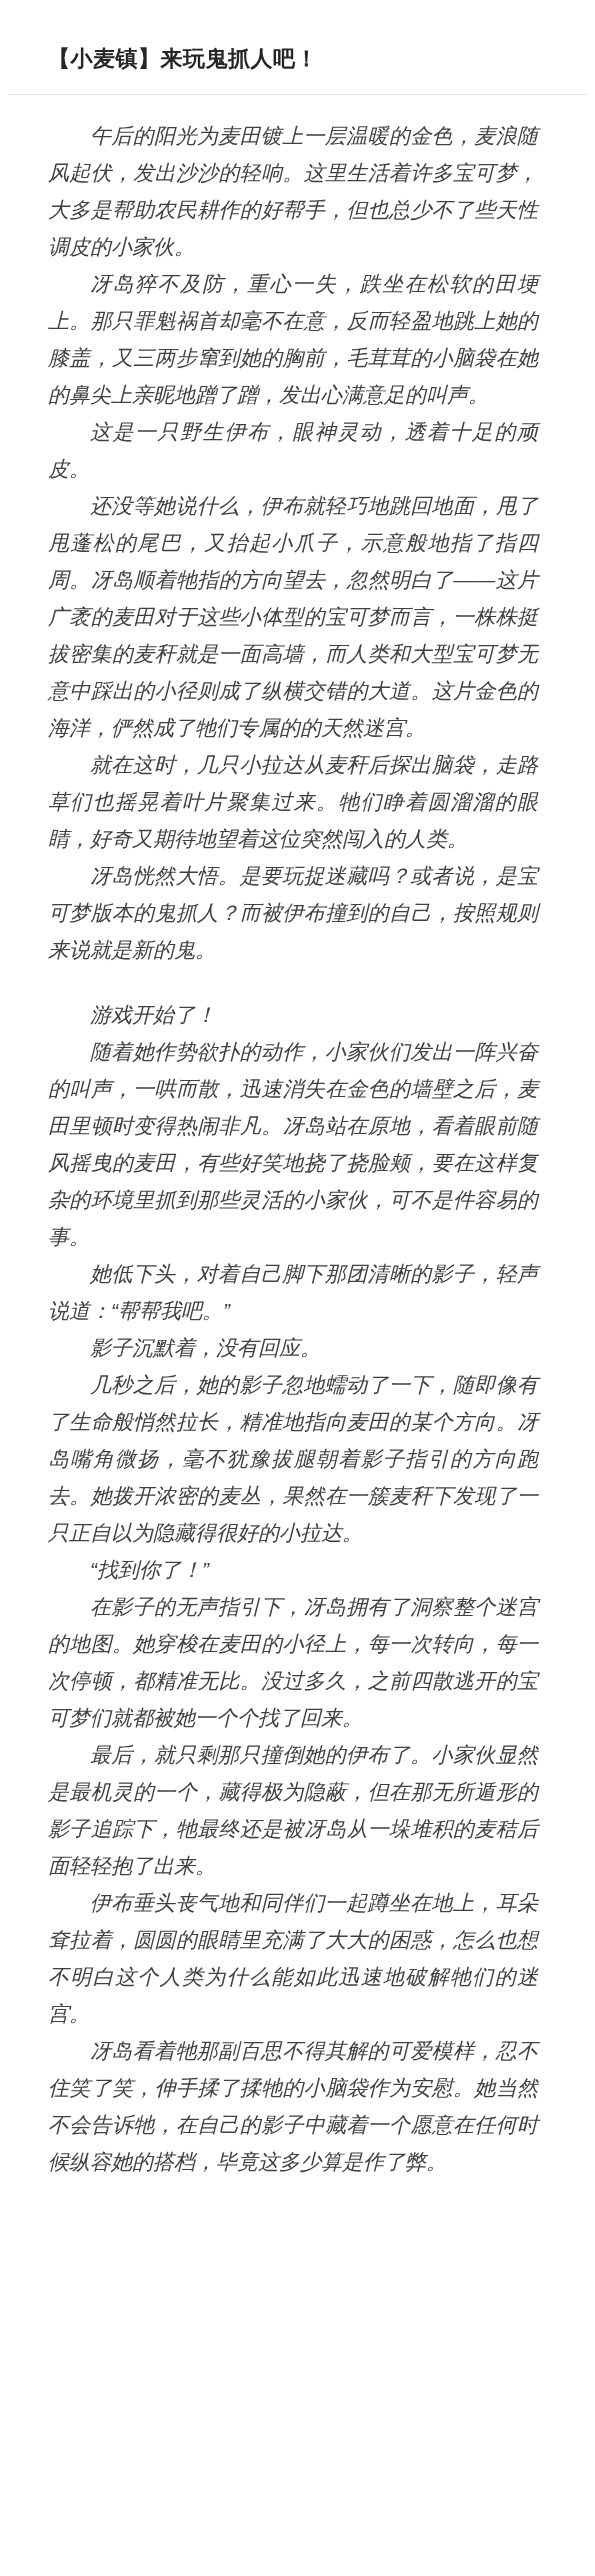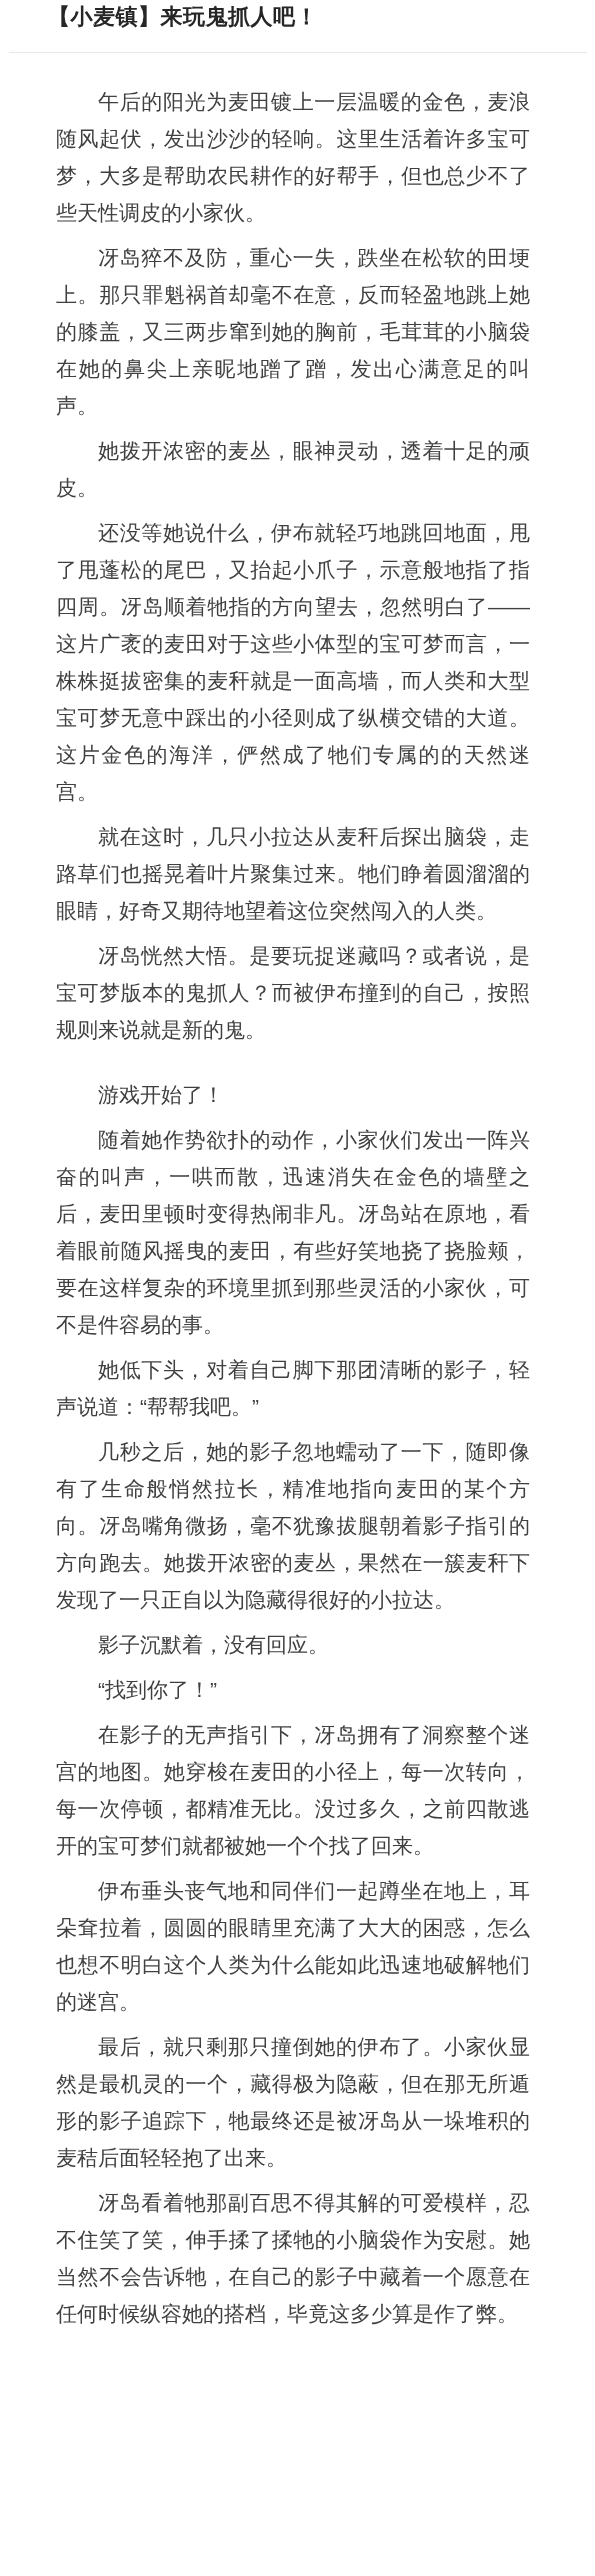--- a/index.html
+++ b/index.html
@@ -11,67 +11,69 @@
     width: 596px;
     min-height: 2576px;
     font-family: "Liberation Sans", "DejaVu Sans", sans-serif;
     -webkit-font-smoothing: antialiased;
   }
   .article {
     padding: 0 58px 55px 48px;
   }
   .page-title {
     margin: 0;
+    padding-top: 42px;
     font-size: 22px;
     line-height: 33px;
     font-weight: 700;
     color: #262626;
     letter-spacing: 0.5px;
   }
   .divider {
     height: 0;
     border-bottom: 0.9px solid #e7e7e5;
     margin: 19px -49px 0 -39px;
   }
   .paragraphs {
     padding-top: 22px;
   }
   .para {
-    margin: 8px;
+    margin: 0;
     font-size: 21px;
     line-height: 37px;
     color: #404040;
     text-align: justify;
     text-justify: inter-ideograph;
     text-indent: 2em;
     word-break: break-all;
     overflow-wrap: break-word;
+    font-style: italic;
   }
   .para.gap-before {
     margin-top: 27.5px;
   }
 </style>
 </head>
 <body>
 
 <div class="article">
   <h1 class="page-title">【小麦镇】来玩鬼抓人吧！</h1>
   <div class="divider"></div>
   <div class="paragraphs">
       <p class="para">午后的阳光为麦田镀上一层温暖的金色，麦浪随风起伏，发出沙沙的轻响。这里生活着许多宝可梦，大多是帮助农民耕作的好帮手，但也总少不了些天性调皮的小家伙。</p>
       <p class="para">冴岛猝不及防，重心一失，跌坐在松软的田埂上。那只罪魁祸首却毫不在意，反而轻盈地跳上她的膝盖，又三两步窜到她的胸前，毛茸茸的小脑袋在她的鼻尖上亲昵地蹭了蹭，发出心满意足的叫声。</p>
-      <p class="para">她拨开浓密的麦丛，眼神灵动，透着十足的顽皮。</p>
+      <p class="para">这是一只野生伊布，眼神灵动，透着十足的顽皮。</p>
       <p class="para">还没等她说什么，伊布就轻巧地跳回地面，甩了甩蓬松的尾巴，又抬起小爪子，示意般地指了指四周。冴岛顺着牠指的方向望去，忽然明白了——这片广袤的麦田对于这些小体型的宝可梦而言，一株株挺拔密集的麦秆就是一面高墙，而人类和大型宝可梦无意中踩出的小径则成了纵横交错的大道。这片金色的海洋，俨然成了牠们专属的的天然迷宫。</p>
       <p class="para">就在这时，几只小拉达从麦秆后探出脑袋，走路草们也摇晃着叶片聚集过来。牠们睁着圆溜溜的眼睛，好奇又期待地望着这位突然闯入的人类。</p>
       <p class="para">冴岛恍然大悟。是要玩捉迷藏吗？或者说，是宝可梦版本的鬼抓人？而被伊布撞到的自己，按照规则来说就是新的鬼。</p>
       <p class="para gap-before">游戏开始了！</p>
       <p class="para">随着她作势欲扑的动作，小家伙们发出一阵兴奋的叫声，一哄而散，迅速消失在金色的墙壁之后，麦田里顿时变得热闹非凡。冴岛站在原地，看着眼前随风摇曳的麦田，有些好笑地挠了挠脸颊，要在这样复杂的环境里抓到那些灵活的小家伙，可不是件容易的事。</p>
       <p class="para">她低下头，对着自己脚下那团清晰的影子，轻声说道：“帮帮我吧。”</p>
+      <p class="para">影子沉默着，没有回应。</p>
       <p class="para">几秒之后，她的影子忽地蠕动了一下，随即像有了生命般悄然拉长，精准地指向麦田的某个方向。冴岛嘴角微扬，毫不犹豫拔腿朝着影子指引的方向跑去。她拨开浓密的麦丛，果然在一簇麦秆下发现了一只正自以为隐藏得很好的小拉达。</p>
-      <p class="para">影子沉默着，没有回应。</p>
       <p class="para">“找到你了！”</p>
       <p class="para">在影子的无声指引下，冴岛拥有了洞察整个迷宫的地图。她穿梭在麦田的小径上，每一次转向，每一次停顿，都精准无比。没过多久，之前四散逃开的宝可梦们就都被她一个个找了回来。</p>
+      <p class="para">最后，就只剩那只撞倒她的伊布了。小家伙显然是最机灵的一个，藏得极为隐蔽，但在那无所遁形的影子追踪下，牠最终还是被冴岛从一垛堆积的麦秸后面轻轻抱了出来。</p>
       <p class="para">伊布垂头丧气地和同伴们一起蹲坐在地上，耳朵耷拉着，圆圆的眼睛里充满了大大的困惑，怎么也想不明白这个人类为什么能如此迅速地破解牠们的迷宫。</p>
-      <p class="para">最后，就只剩那只撞倒她的伊布了。小家伙显然是最机灵的一个，藏得极为隐蔽，但在那无所遁形的影子追踪下，牠最终还是被冴岛从一垛堆积的麦秸后面轻轻抱了出来。</p>
       <p class="para">冴岛看着牠那副百思不得其解的可爱模样，忍不住笑了笑，伸手揉了揉牠的小脑袋作为安慰。她当然不会告诉牠，在自己的影子中藏着一个愿意在任何时候纵容她的搭档，毕竟这多少算是作了弊。</p>
     </div>
 </div>
 
 
 </body></html>

